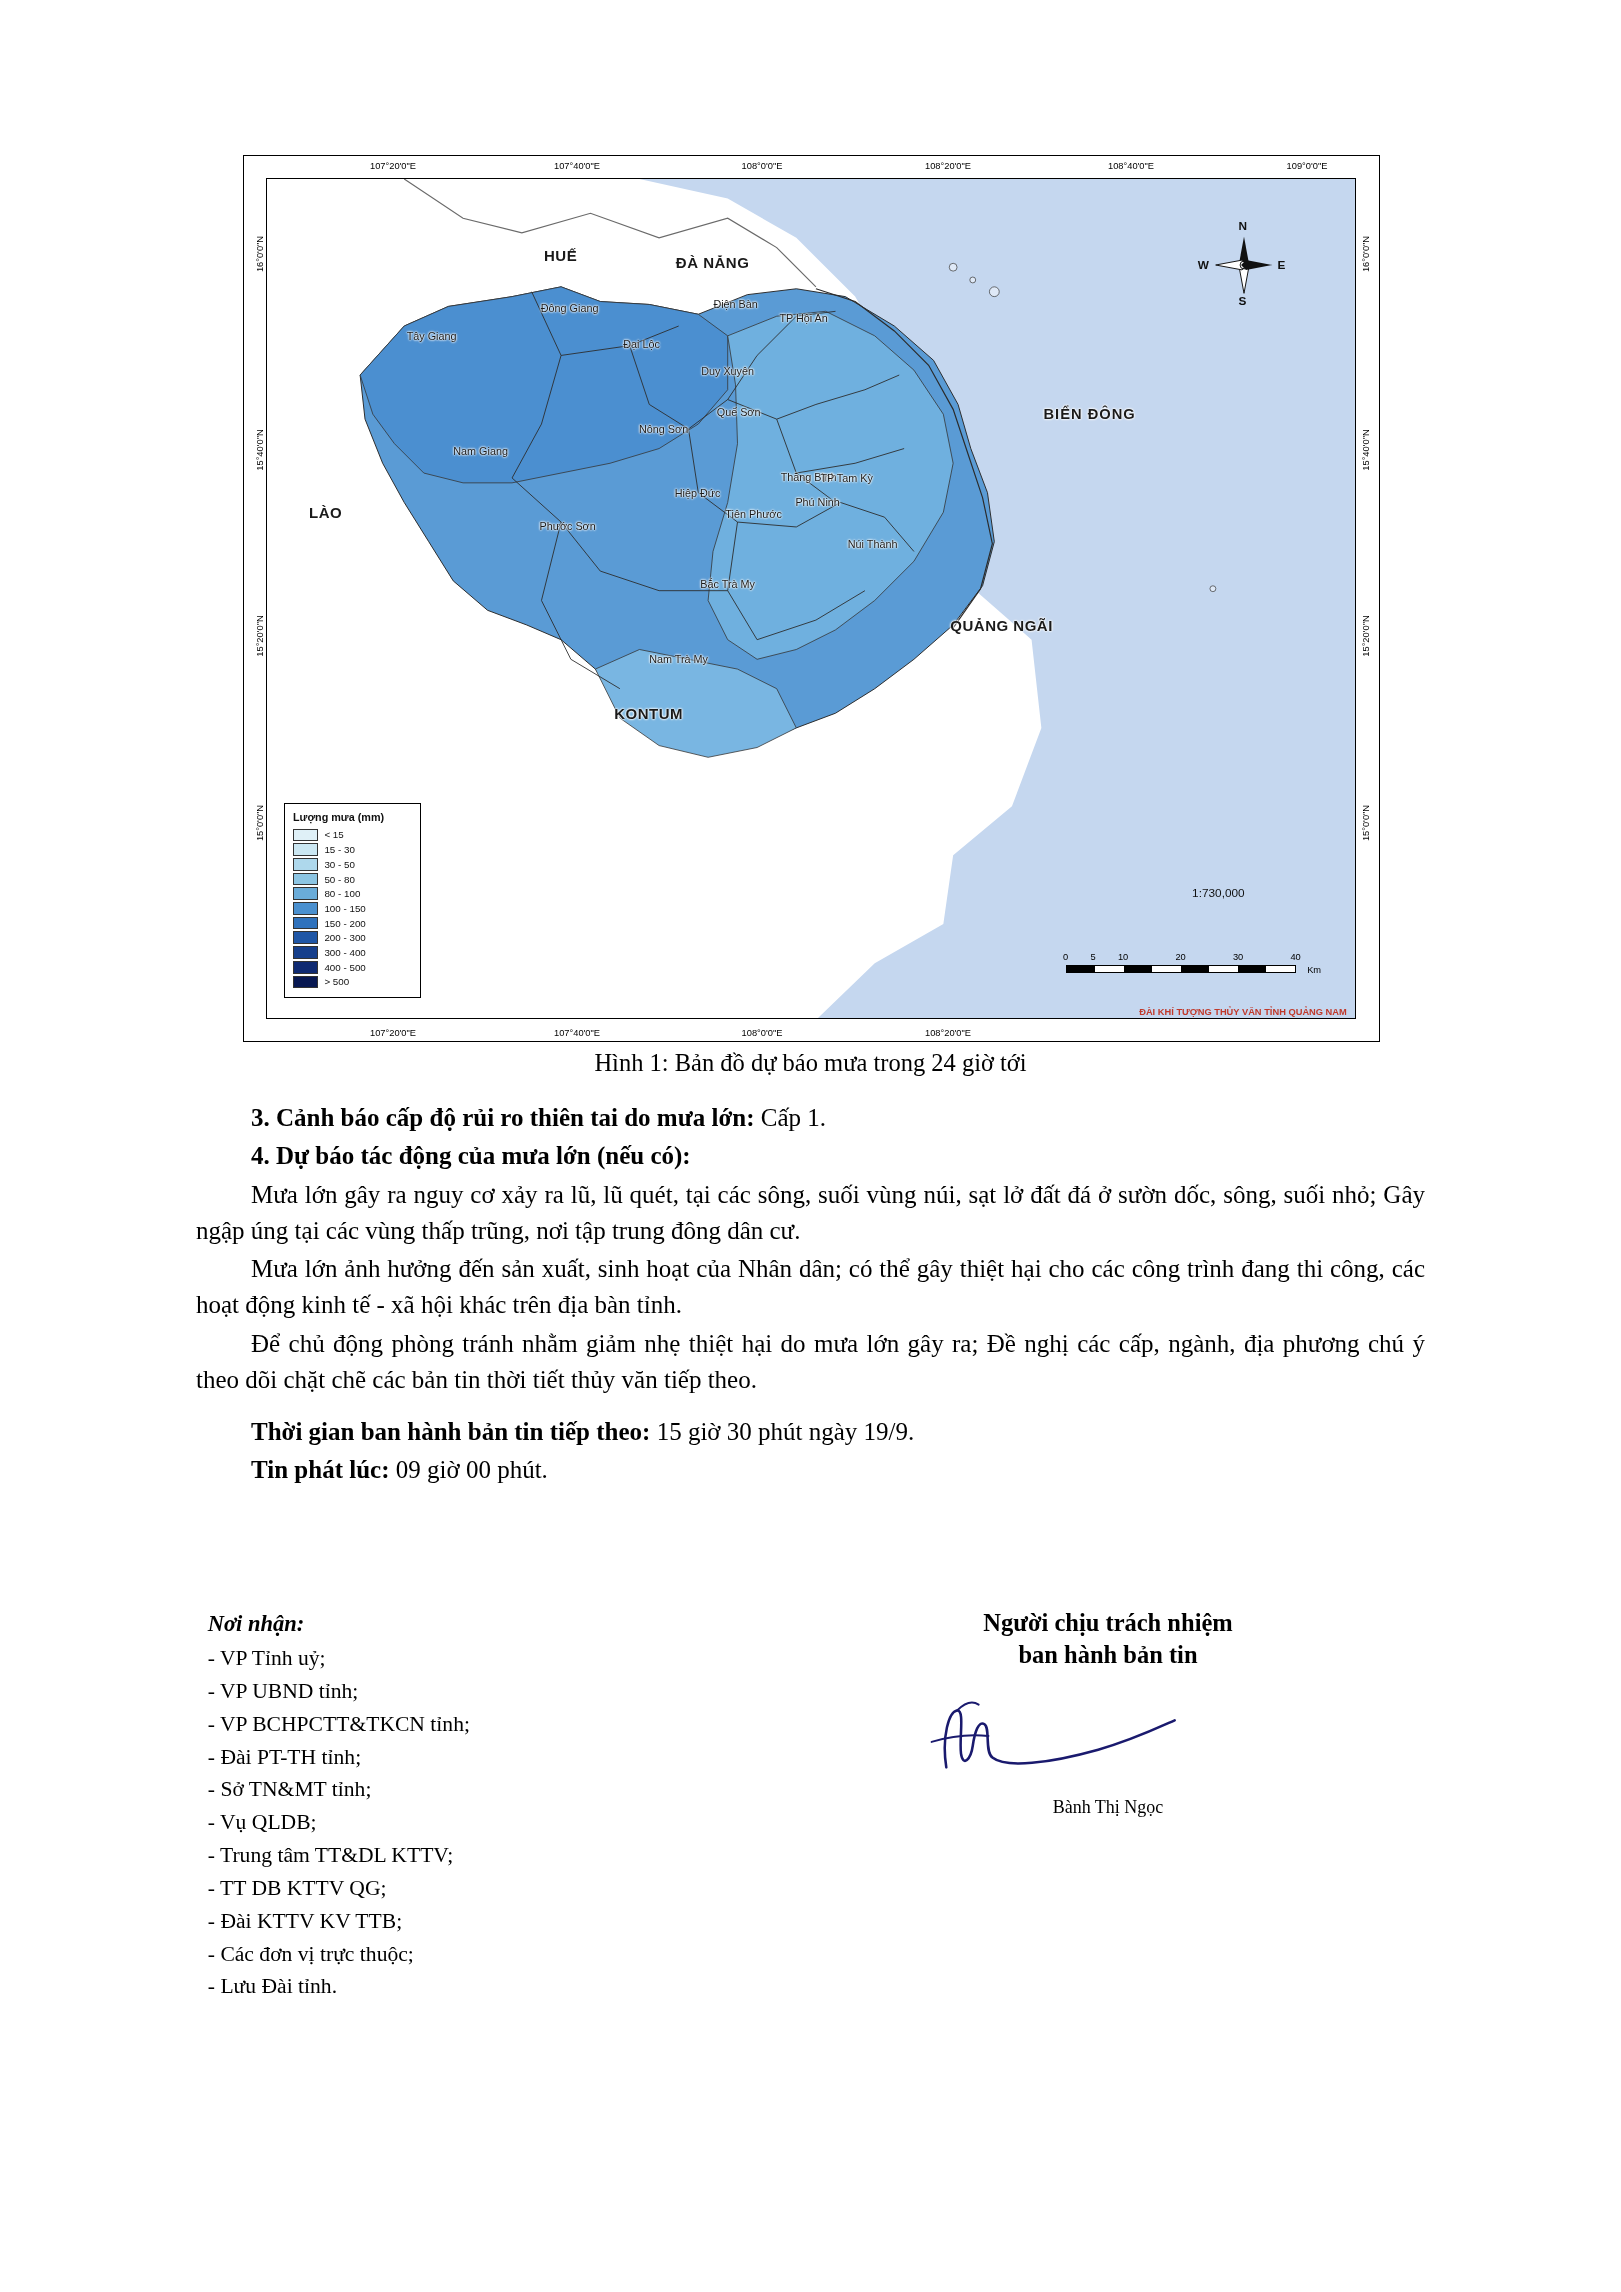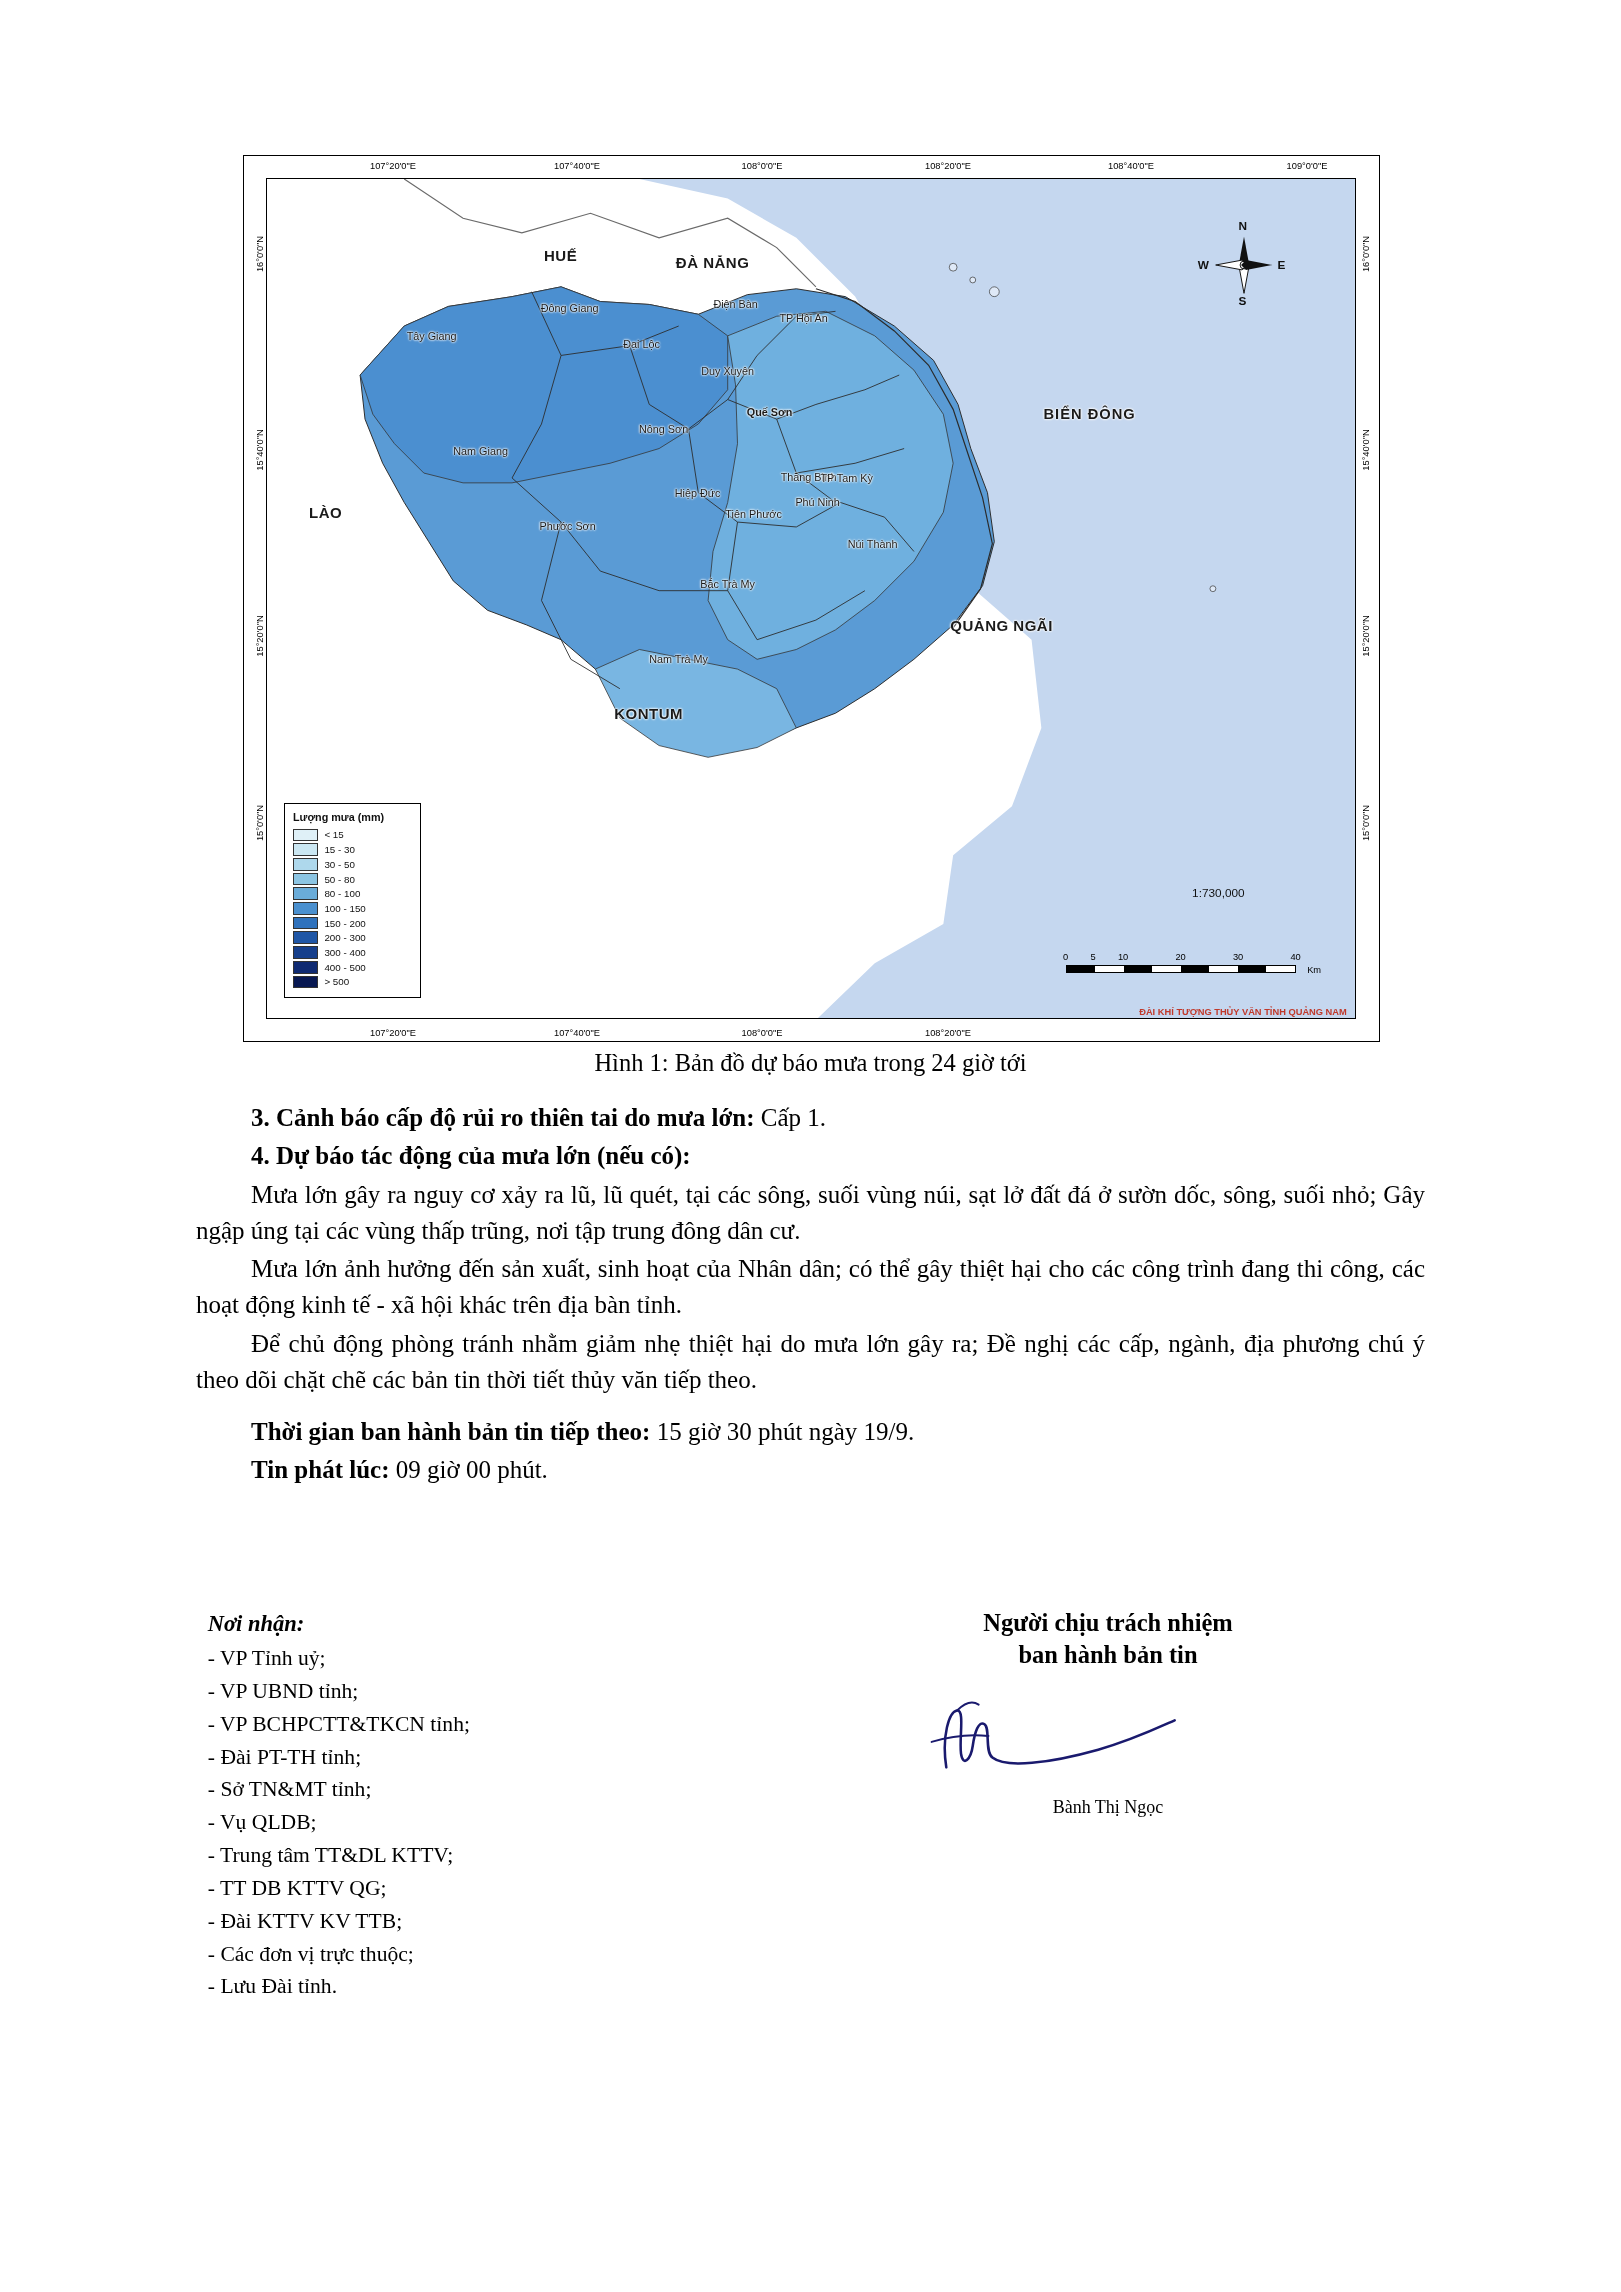--- a/index.html
+++ b/index.html
@@ -359,21 +359,21 @@
         <div class="map-label big" style="left:382px; top:534px;">KONTUM</div>
         <div class="map-label big" style="left:735px; top:446px;">QUẢNG NGÃI</div>
         <div class="map-label sea-label" style="left:823px; top:235px;">BIỂN ĐÔNG</div>
 
         <div class="map-label" style="left:165px; top:157px;">Tây Giang</div>
         <div class="map-label" style="left:303px; top:129px;">Đông Giang</div>
         <div class="map-label" style="left:375px; top:165px;">Đại Lộc</div>
         <div class="map-label" style="left:469px; top:125px;">Điện Bàn</div>
         <div class="map-label" style="left:537px; top:139px;">TP Hội An</div>
         <div class="map-label" style="left:461px; top:192px;">Duy Xuyên</div>
-        <div class="map-label" style="left:503px; top:233px;font-weight:bold;">Quế Sơn</div>
+        <div class="map-label" style="left:472px; top:233px;">Quế Sơn</div>
         <div class="map-label" style="left:542px; top:255px;margin-top:43px;">Thăng Bình</div>
         <div class="map-label" style="left:397px; top:250px;">Nông Sơn</div>
         <div class="map-label" style="left:214px; top:272px;">Nam Giang</div>
         <div class="map-label" style="left:580px; top:299px;">TP Tam Kỳ</div>
         <div class="map-label" style="left:431px; top:314px;">Hiệp Đức</div>
         <div class="map-label" style="left:551px; top:323px;">Phú Ninh</div>
         <div class="map-label" style="left:487px; top:335px;">Tiên Phước</div>
         <div class="map-label" style="left:606px; top:365px;">Núi Thành</div>
         <div class="map-label" style="left:301px; top:347px;">Phước Sơn</div>
         <div class="map-label" style="left:461px; top:405px;">Bắc Trà My</div>

